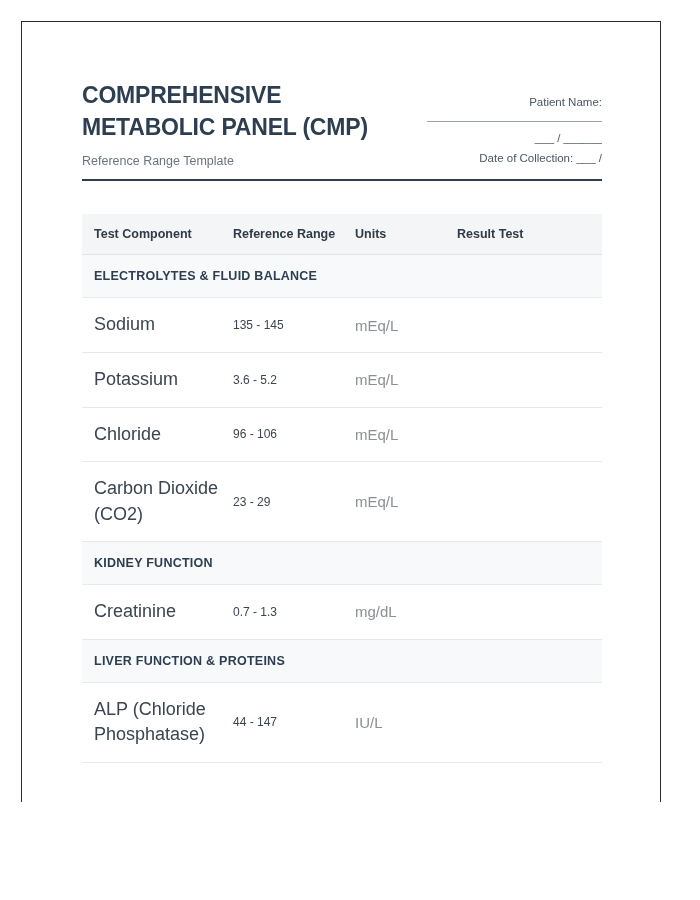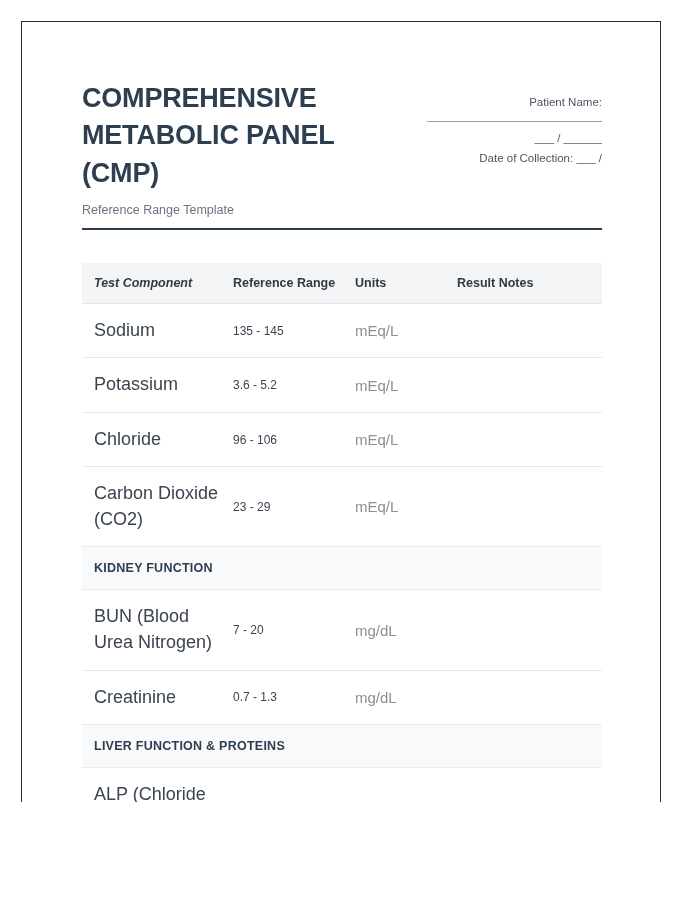--- a/index.html
+++ b/index.html
@@ -41,21 +41,21 @@
   
   .doc-header {
     display: flex;
     align-items: flex-start;
     justify-content: space-between;
     padding-top: 58px;
   }
   .header-left { width: 330px; }
 
   .doc-title {
-    font-size: 27px;
+    font-size: 23px;
     font-weight: bold;
     color: #2c3e50;
     line-height: 1.38;
     letter-spacing: -0.2px;
     margin: 0;
   }
   .doc-subtitle {
     font-size: 12.5px;
     color: #6b7280;
     margin: 11px 0 0 0;
@@ -103,21 +103,21 @@
 
   .panel-table thead th {
     background: #f4f5f6;
     text-align: left;
     font-size: 12.5px;
     font-weight: bold;
     color: #2f3a45;
     padding: 13px 0 13px 0;
     border-bottom: 1px solid #e2e4e6;
   }
-  .panel-table thead th:first-child { padding-left: 12px; font-style: italic; }
+  .panel-table thead th:first-child { padding-left: 12px; }
 
   tr.section-row td {
     background: #f8f9fa;
     font-size: 12.5px;
     font-weight: bold;
     color: #2c3e50;
     letter-spacing: 0.25px;
     padding: 14px 0 14px 12px;
     border-bottom: 1px solid #e8eaec;
     border-top: 1px solid #eceef0;
@@ -174,24 +174,27 @@
         <col class="c-name">
           <col class="c-range">
           <col class="c-unit">
           <col class="c-notes">
       </colgroup>
       <thead>
         <tr>
           <th>Test Component</th>
           <th>Reference Range</th>
           <th>Units</th>
-          <th>Result Notes</th>
+          <th>Result Test</th>
         </tr>
       </thead>
       <tbody id="table-body">
+          <tr class="section-row">
+            <td colspan="4">ELECTROLYTES &amp; FLUID BALANCE</td>
+          </tr>
           <tr class="data-row">
             <td class="cell-name">Sodium</td>
             <td class="cell-range">135 - 145</td>
             <td class="cell-unit">mEq/L</td>
             <td class="cell-notes"></td>
           </tr>
           <tr class="data-row">
             <td class="cell-name">Potassium</td>
             <td class="cell-range">3.6 - 5.2</td>
             <td class="cell-unit">mEq/L</td>
@@ -204,26 +207,20 @@
             <td class="cell-notes"></td>
           </tr>
           <tr class="data-row">
             <td class="cell-name">Carbon Dioxide (CO2)</td>
             <td class="cell-range">23 - 29</td>
             <td class="cell-unit">mEq/L</td>
             <td class="cell-notes"></td>
           </tr>
           <tr class="section-row">
             <td colspan="4">KIDNEY FUNCTION</td>
-          </tr>
-          <tr class="data-row">
-            <td class="cell-name">BUN (Blood Urea Nitrogen)</td>
-            <td class="cell-range">7 - 20</td>
-            <td class="cell-unit">mg/dL</td>
-            <td class="cell-notes"></td>
           </tr>
           <tr class="data-row">
             <td class="cell-name">Creatinine</td>
             <td class="cell-range">0.7 - 1.3</td>
             <td class="cell-unit">mg/dL</td>
             <td class="cell-notes"></td>
           </tr>
           <tr class="section-row">
             <td colspan="4">LIVER FUNCTION &amp; PROTEINS</td>
           </tr>

